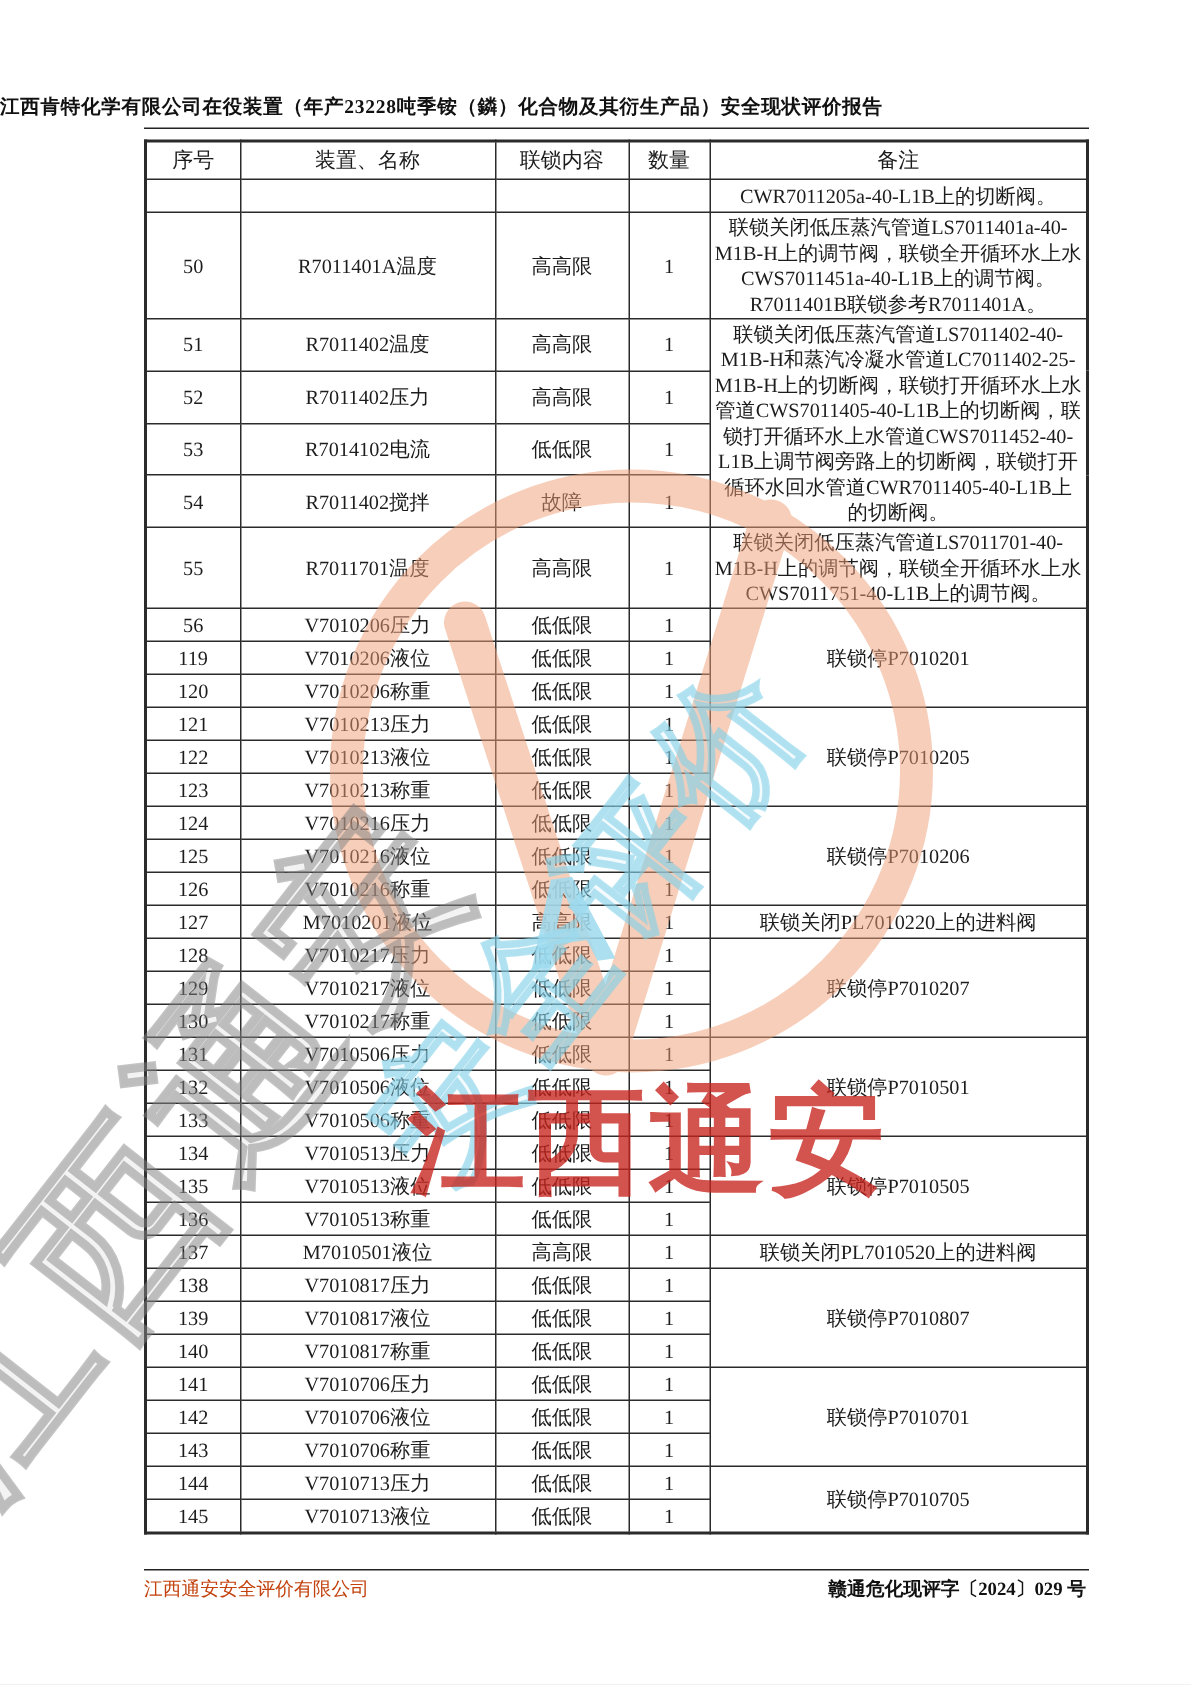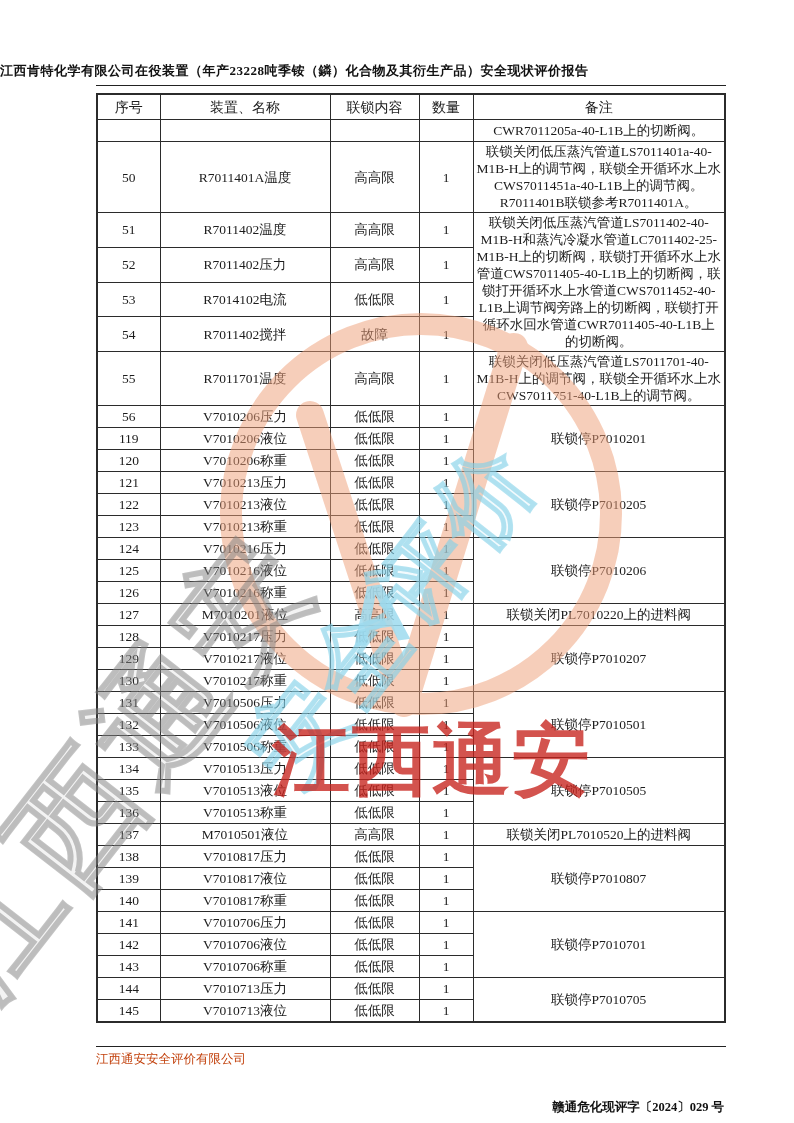--- a/index.html
+++ b/index.html
@@ -27,21 +27,21 @@
   }
   table.interlock thead th{height:22px;font-size:14px;}
   td.remark{line-height:17px;}
   .c-no{width:63px;} .c-name{width:170px;} .c-int{width:89px;}
   .c-qty{width:54px;} .c-rem{width:252px;}
   .page-number{
     position:absolute;top:1014px;left:0;right:0;text-align:center;
     font-size:12.5px;color:#333;font-family:"DejaVu Serif",serif;
   }
   .footer-left{position:absolute;top:1051px;left:96px;font-size:12.5px;color:#c2410c;}
-  .footer-right{position:absolute;top:1051px;right:70px;font-size:12.5px;font-weight:bold;color:#111;margin-top:48px;}
+  .footer-right{position:absolute;top:1051px;right:70px;font-size:12.5px;font-weight:bold;color:#111;}
   
   .wm{position:absolute;pointer-events:none;}
   .wm-ring{left:182px;top:275px;width:478px;height:478px;z-index:2;opacity:.5;}
   .wm-red{
     left:272px;top:722px;width:310px;z-index:3;
     font-size:78px;font-weight:bold;letter-spacing:2px;line-height:1;
     color:rgba(199,34,28,.78);white-space:nowrap;
     font-family:"Liberation Serif","DejaVu Serif",serif;
   }
   .wm-gray{

